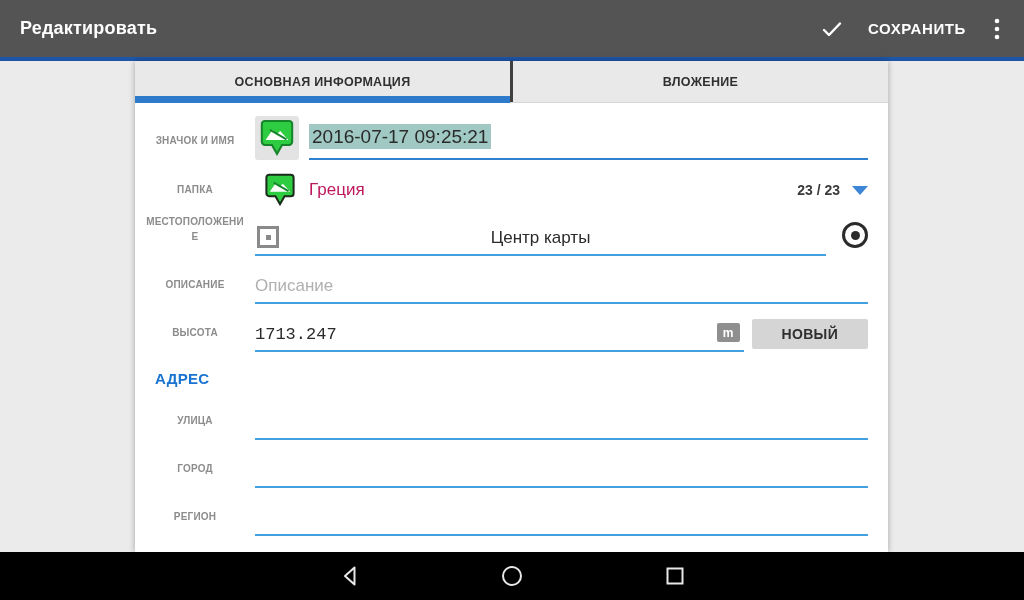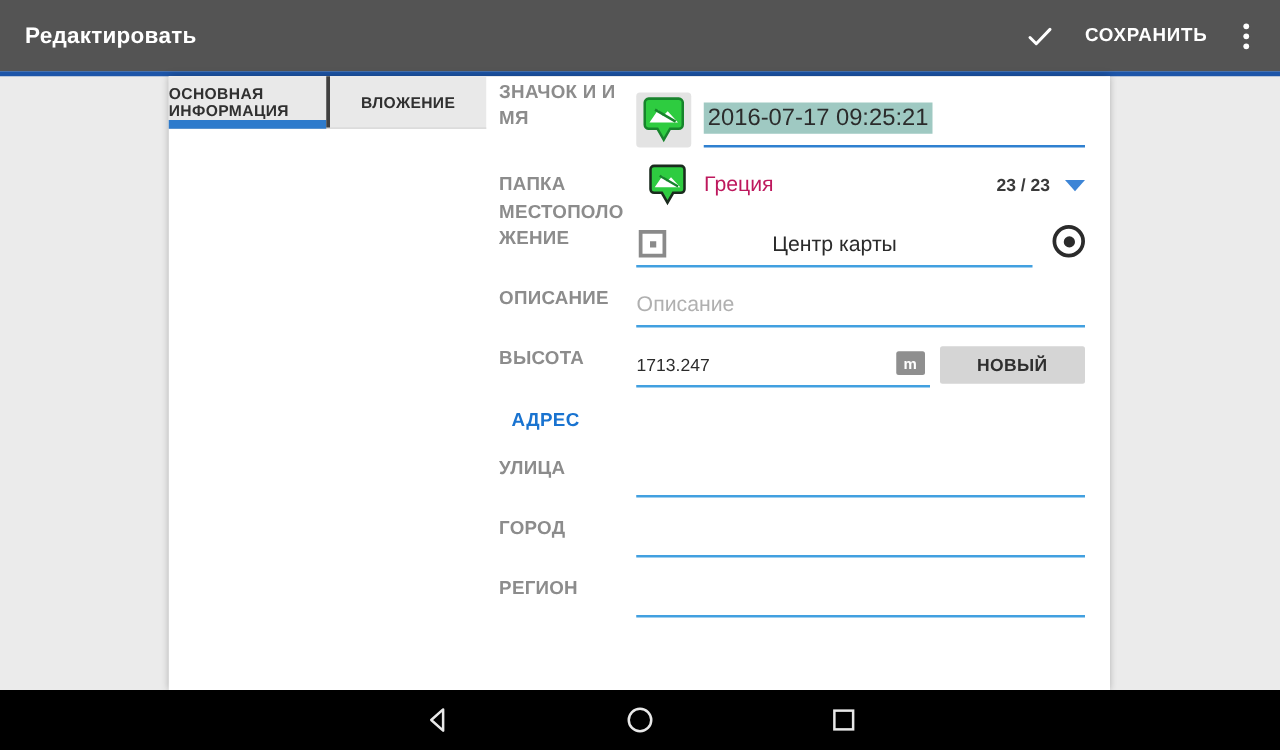--- a/index.html
+++ b/index.html
@@ -29,21 +29,21 @@
   .accent-line {
     position:absolute; top:57px; left:0; right:0; height:4px;
     background:#1d55a8;
   }
 
   
   .panel {
     position:absolute; left:135px; top:61px; width:753px; bottom:48px;
     background:#ffffff;
     box-shadow:0 0 6px rgba(0,0,0,0.30);
-    display:flex; flex-direction:row;
+    display:flex; flex-direction:column;
   }
   .tabs {
     height:42px; background:#e9e9e9; display:flex;
     border-bottom:1px solid #d6d6d6; flex-shrink:0;
   }
   .tab {
     flex:1; position:relative;
     display:flex; align-items:center; justify-content:center;
     font-size:12.5px; font-weight:bold; color:#303030; letter-spacing:0.3px;
     cursor:pointer;
@@ -55,22 +55,22 @@
   }
 
   .form { flex:1; padding-right:20px; }
 
   .row { display:flex; align-items:flex-end; padding-bottom:6px; }
   .row-center { align-items:center; padding-bottom:0; }
   .h63 { height:63px; } .h48 { height:48px; }
 
   .flabel {
     width:100px; margin-left:10px; flex-shrink:0;
-    text-align:left;
-    color:#8c8c8c; font-size:15px; font-weight:bold;
+    text-align:center;
+    color:#8c8c8c; font-size:10px; font-weight:bold;
     line-height:1.45; letter-spacing:0.2px;
     word-break:break-all;
     margin-bottom:12px;
   }
   .row-center .flabel { margin-bottom:0; }
 
   .field {
     flex:1; margin-left:10px; position:relative;
     display:flex; align-items:center; height:34px;
     border-bottom:2px solid #42a0e0;
@@ -112,21 +112,21 @@
     margin:0 0 8px 16px; flex-shrink:0;
     display:flex; align-items:center; justify-content:center;
     cursor:pointer;
   }
   .target-btn::after { content:""; width:9px; height:9px; border-radius:50%; background:#2b2b2b; }
 
   
   .placeholder { font-size:17px; color:#b0b0b0; }
 
   
-  .alt-value { font-size:14px; color:#2b2b2b; }
+  .alt-value { font-size:17px; color:#2b2b2b;font-family:Liberation Mono, monospace; }
   .unit-badge {
     position:absolute; right:4px; bottom:8px;
     width:23px; height:19px; background:#8f8f8f; border-radius:2px;
     color:#ffffff; font-size:12px; font-weight:bold;
     display:flex; align-items:center; justify-content:center;
   }
   .new-btn {
     margin:0 0 3px 8px; height:30px; padding:0 30px;
     background:#d5d5d5; border:none; border-radius:2px;
     font-family:inherit; font-size:14px; font-weight:bold; color:#2f2f2f;

